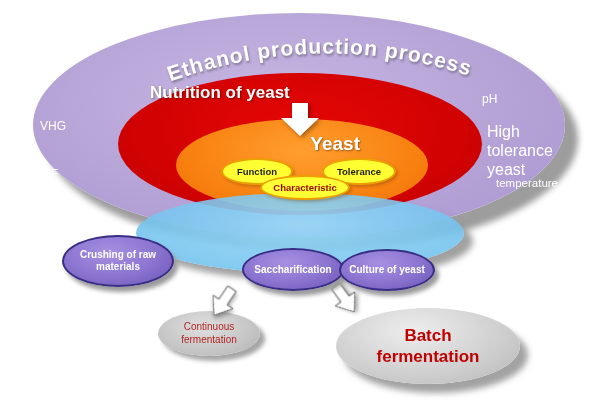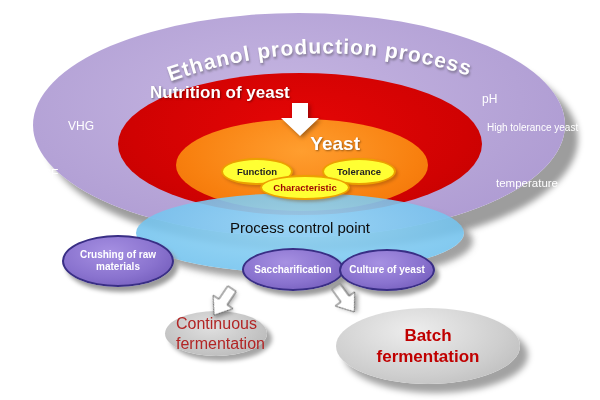--- a/index.html
+++ b/index.html
@@ -17,24 +17,24 @@
     box-shadow:13px 14px 6px #9d9d9d;
   }
   .title-svg{left:0;top:0;width:600px;height:110px;z-index:2;position:absolute;}
   .title-svg text{
     font-family:"Liberation Sans", sans-serif;font-size:21px;font-weight:600;
     fill:#ffffff;letter-spacing:1px;
   }
   .title-svg{filter:drop-shadow(1px 2px 1px rgba(60,60,60,.45));}
 
   .side-label{position:absolute;color:#fff;font-size:12px;z-index:2;line-height:1.2;}
-  .lbl-vhg{left:40px;top:119px;margin-left:28px;}
+  .lbl-vhg{left:40px;top:119px;}
   .lbl-ssf{left:35px;top:167px;}
   .lbl-ph{left:482px;top:92px;}
-  .lbl-htol{left:487px;top:122px;width:96px;font-size:10px;}
+  .lbl-htol{left:487px;top:122px;width:96px;font-size:16px;}
   .lbl-temp{left:496px;top:177px;font-size:11.5px;}
 
   
   .red-ellipse{
     left:118px;top:73px;width:364px;height:142px;z-index:2;
     background:radial-gradient(ellipse at 50% 40%, #e60606 0%, #d00202 65%, #bf0000 100%);
   }
   .nutrition-title{
     left:150px;top:83px;width:300px;z-index:5;text-align:left;
     color:#fff;font-size:17px;font-weight:bold;text-shadow:1px 1px 2px rgba(0,0,0,.4);
@@ -93,24 +93,24 @@
   .arrow3d{position:absolute;z-index:5;filter:drop-shadow(2px 2px 2px rgba(0,0,0,.35));}
   .arrow-left{left:210px;top:285px;transform:rotate(34deg);}
   .arrow-right{left:332px;top:282px;transform:rotate(-36deg);}
 
   
   .outcome{
     border-radius:50%;display:flex;align-items:center;justify-content:center;
     text-align:center;z-index:4;
   }
   .outcome-continuous{
-    left:165px;top:311px;width:102px;height:45px;
+    left:158px;top:311px;width:102px;height:45px;
     background:radial-gradient(ellipse at 45% 35%, #e0e0e0 0%, #c0c0c0 70%, #b1b1b1 100%);
     box-shadow:5px 5px 4px #a6a6a6;
-    color:#b22525;font-size:16px;line-height:1.25;
+    color:#b22525;font-size:10px;line-height:1.25;
   }
   .outcome-continuous span{width:80px;}
   .outcome-batch{
     left:336px;top:308px;width:184px;height:76px;
     background:radial-gradient(ellipse at 42% 30%, #ededed 0%, #cecece 60%, #b4b4b4 100%);
     box-shadow:8px 9px 6px #a2a2a2;
     color:#c00000;font-size:17px;font-weight:bold;line-height:1.25;
   }
   .outcome-batch span{width:125px;}
 </style>
@@ -144,21 +144,20 @@
   </svg>
 
   <div class="ellipse orange-ellipse"></div>
   <div class="abs yeast-title">Yeast</div>
 
   <div class="ellipse attr attr-function">Function</div>
   <div class="ellipse attr attr-tolerance">Tolerance</div>
   <div class="ellipse attr attr-characteristic">Characteristic</div>
 
   <div class="ellipse blue-ellipse"></div>
-  <div class="abs pcp-title">Process control point</div>
 
   <div class="ellipse step step-1">
     <span>Crushing of raw materials</span>
   </div>
   <div class="ellipse step step-3">
     <span>Saccharification</span>
   </div>
   <div class="ellipse step step-4">
     <span>Culture of yeast</span>
   </div>

